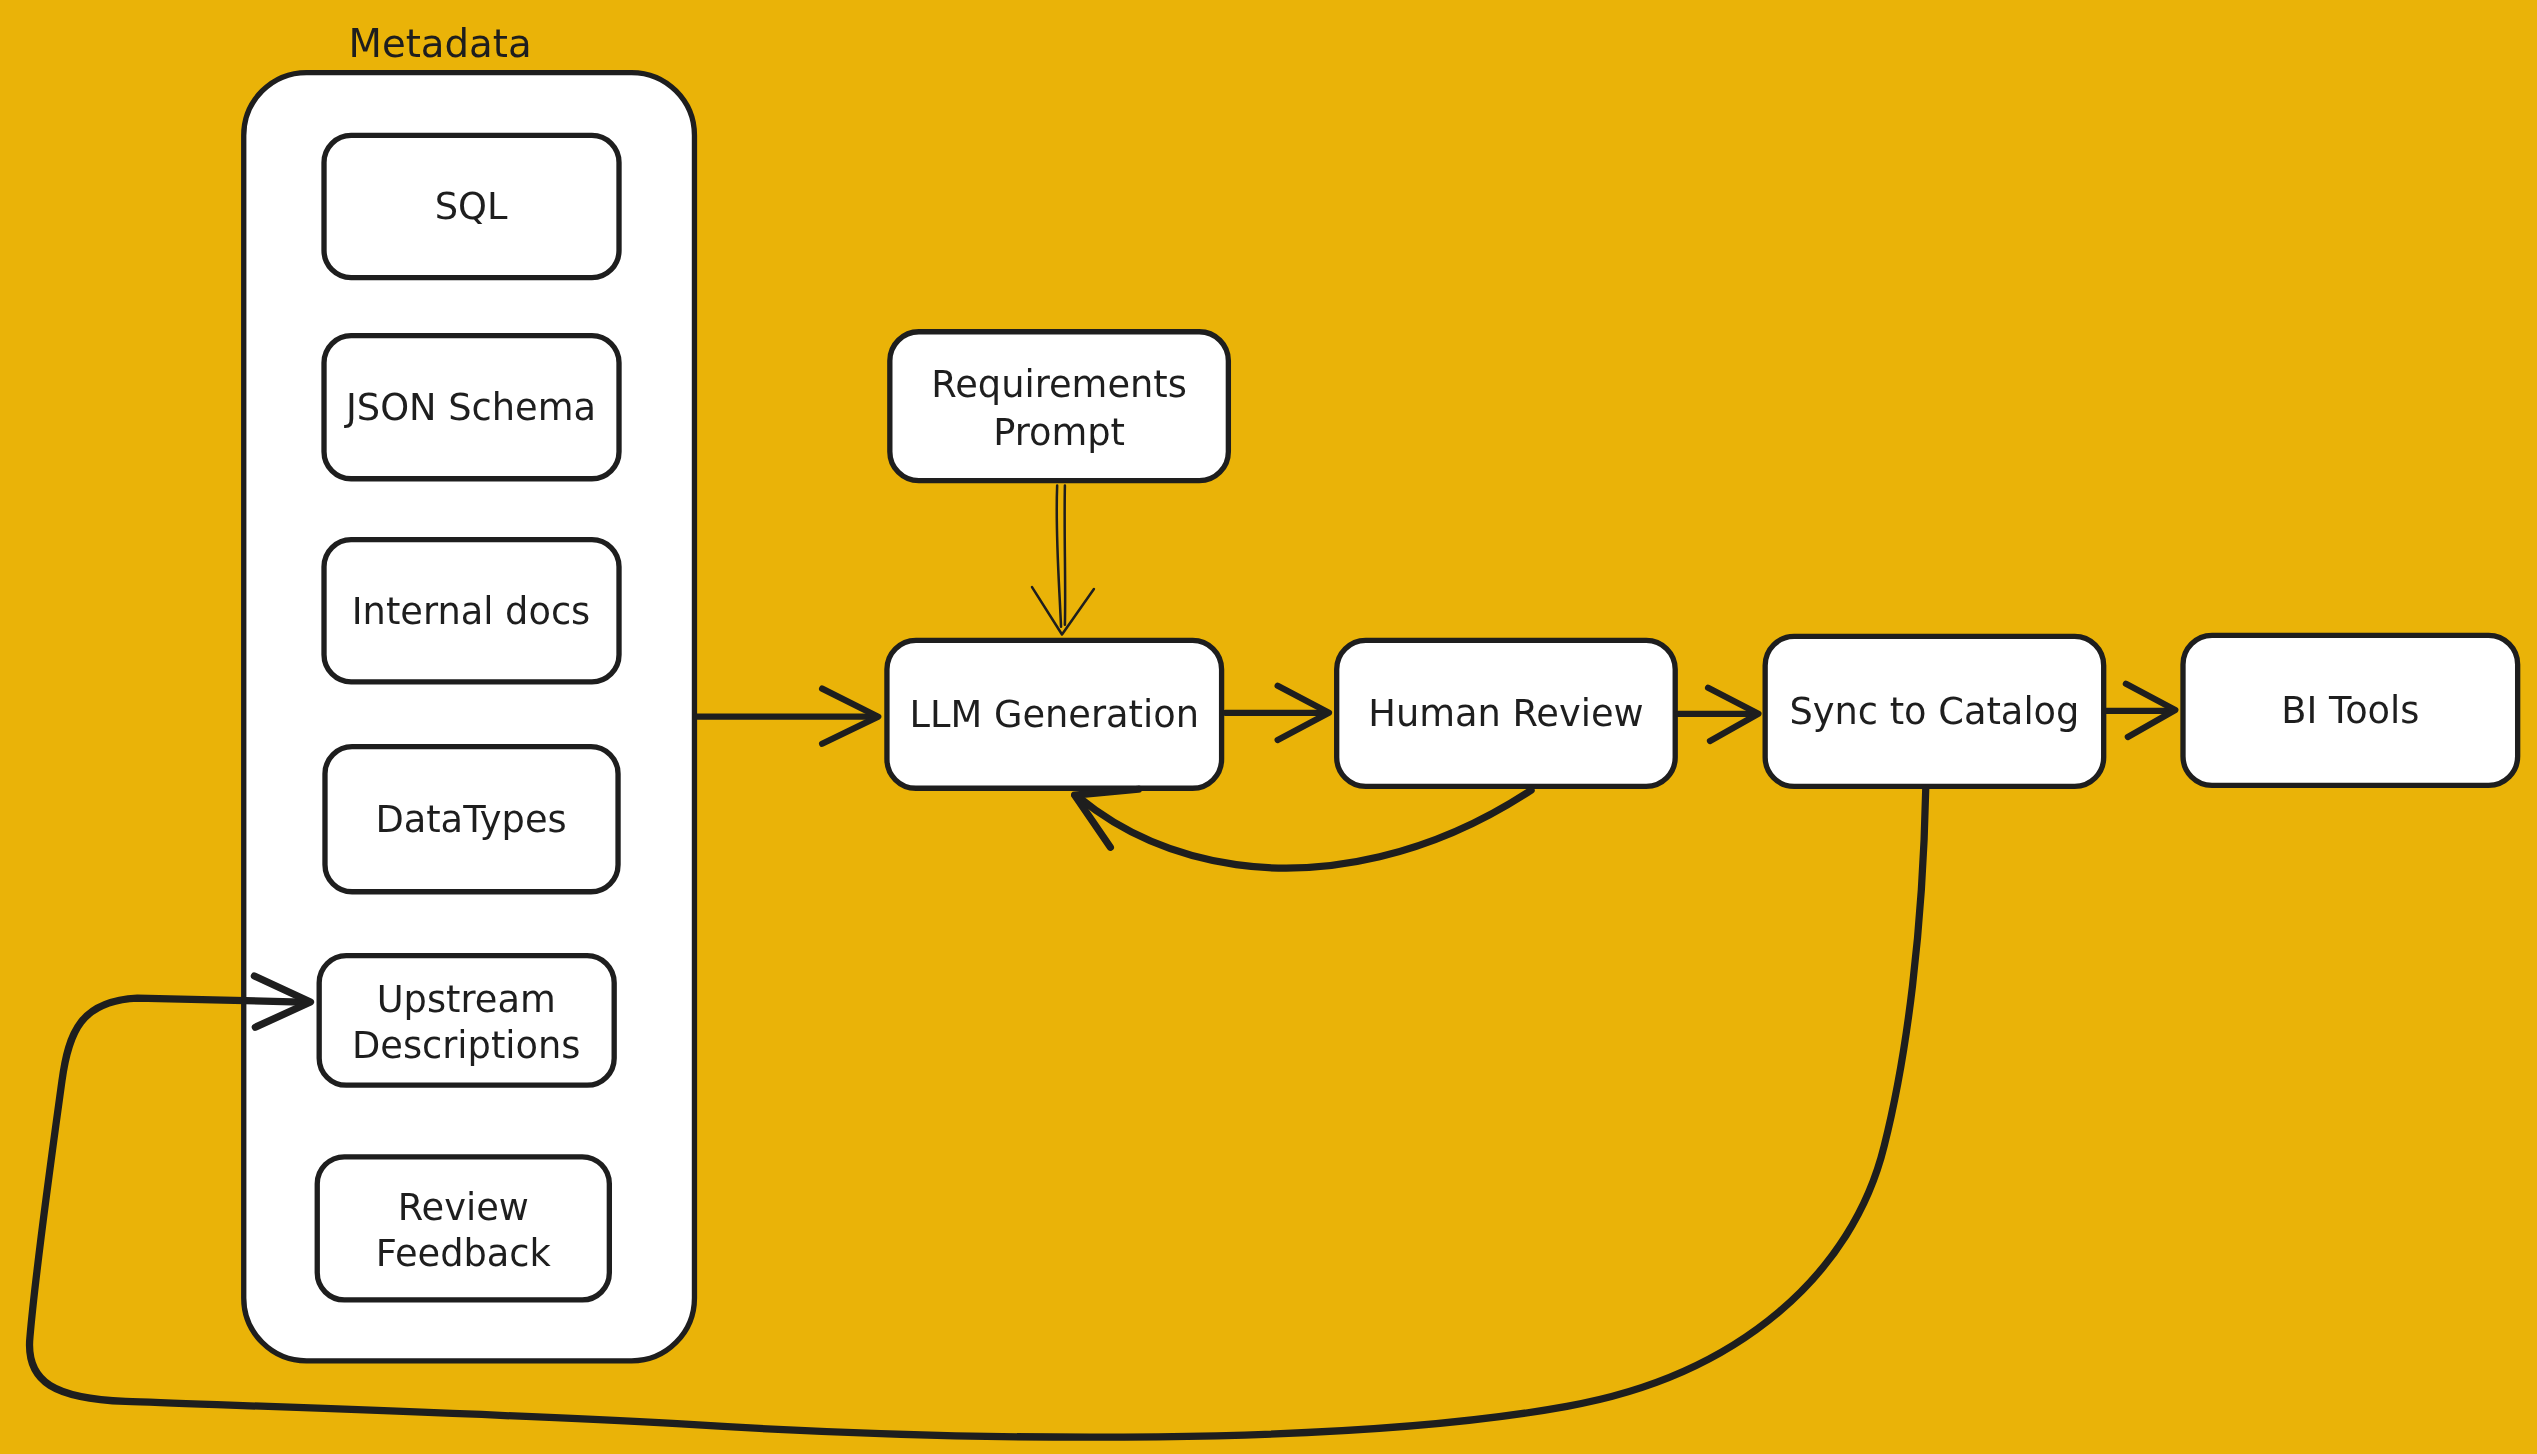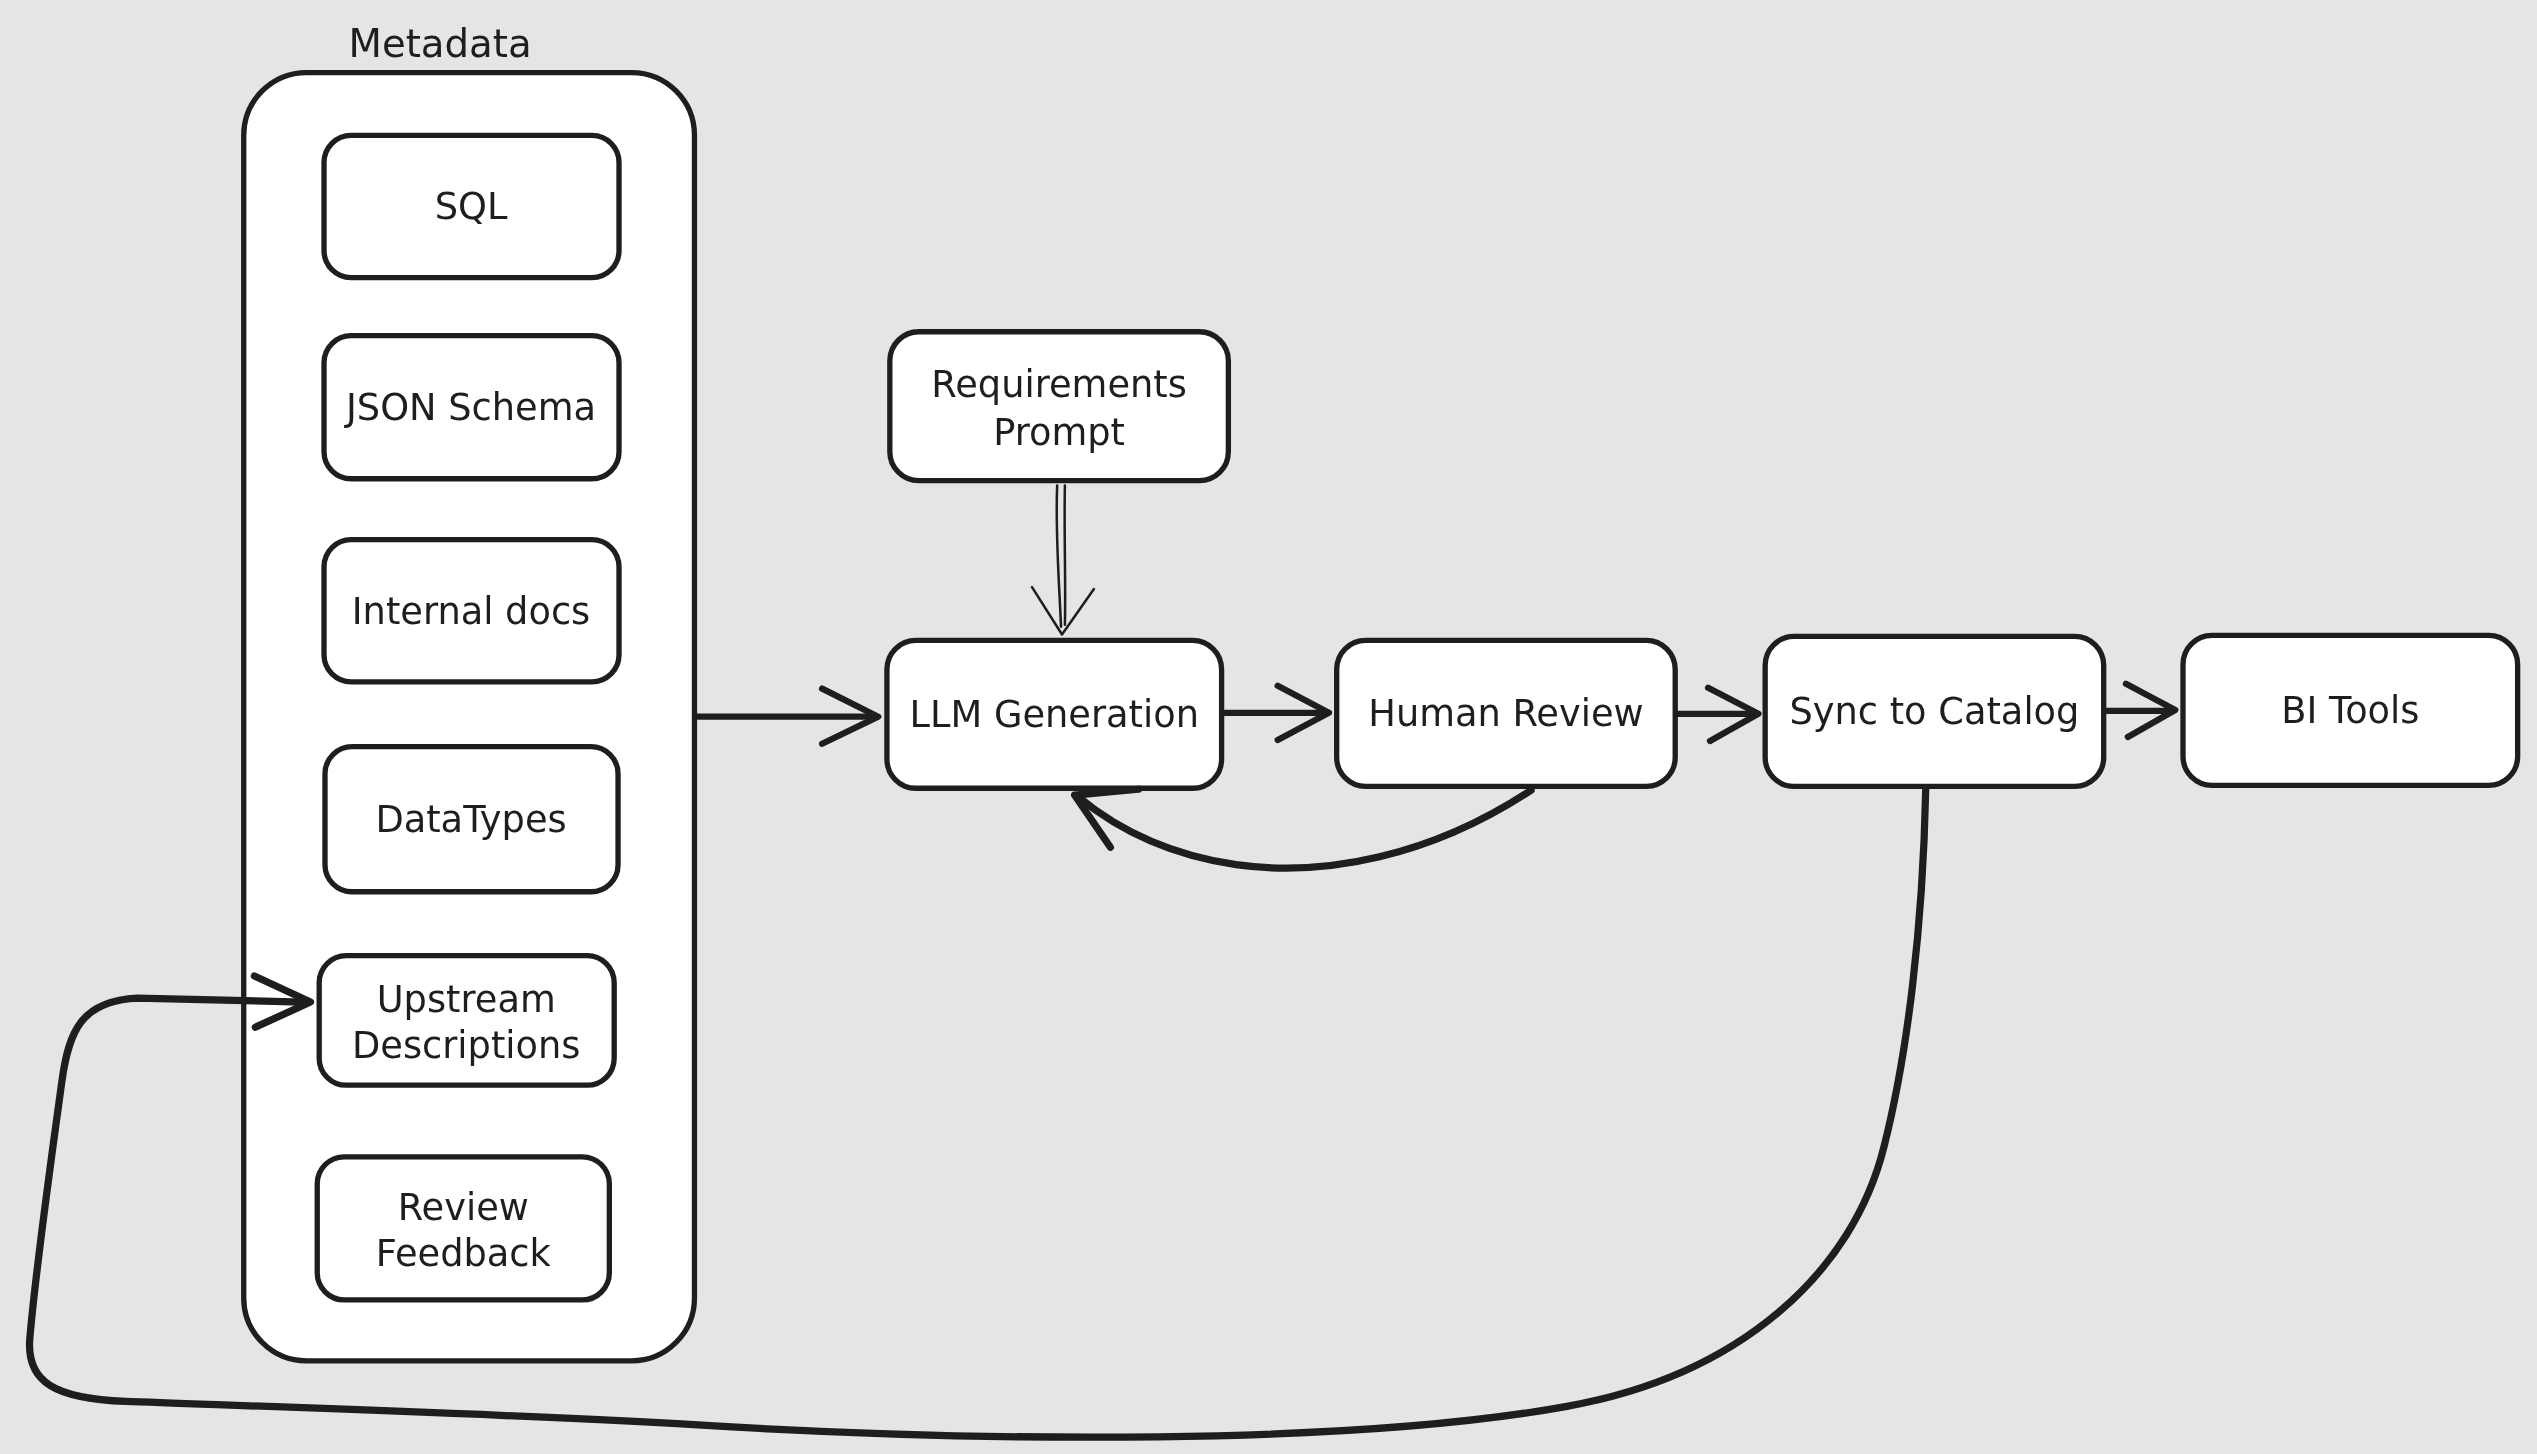--- a/index.html
+++ b/index.html
@@ -2,21 +2,21 @@
 <html><head>
 <meta charset="utf-8">
 <style>
   html, body {
     margin: 0;
     padding: 0;
     background: #ffffff;
   }
   .canvas-wrap {
     width: 100%;
-    background: #e5e5e5;
+    background: #eab308;
     text-decoration: underline;
   }
   svg {
     display: block;
     width: 100%;
     height: auto;
   }
   .node-box {
     fill: #ffffff;
     stroke: #1e1e1e;

